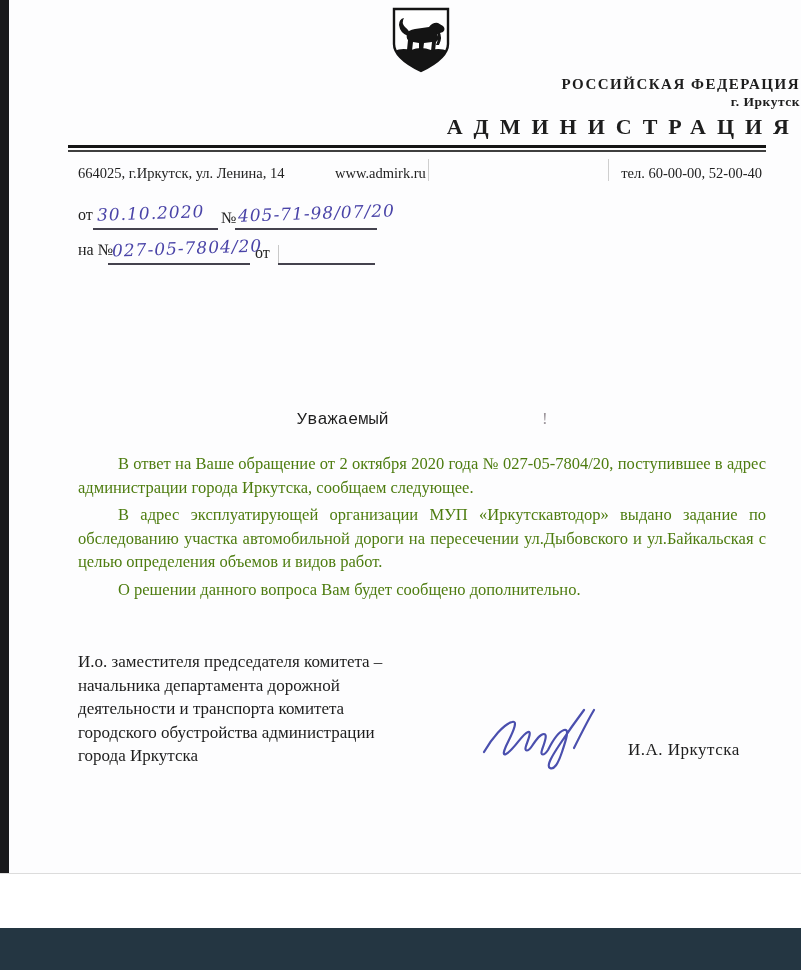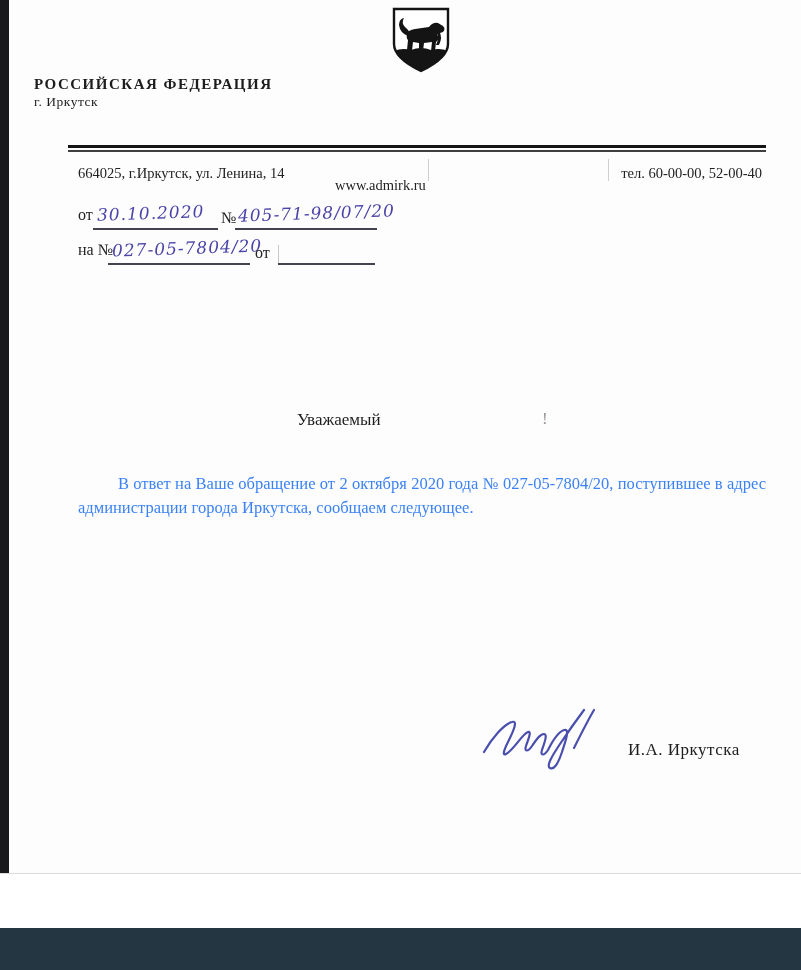--- a/index.html
+++ b/index.html
@@ -13,31 +13,31 @@
     background:#1a1a1c; }
   .scan-hairline { position:absolute; left:0; top:873px; width:801px; height:1px;
     background:#dcdcdc; }
   .footer-bar { position:absolute; left:0; top:928px; width:801px; height:42px;
     background:#243642; }
 
   .abs { position:absolute; }
 
   .emblem { left:385px; top:6px; width:72px; height:70px; }
 
-  .head-center { left:34px; width:766px; text-align:left; color:#1d1d1d; }
+  .head-center { left:34px; width:766px; text-align:right; color:#1d1d1d; }
   .country { top:76px; font-size:15px; font-weight:bold; letter-spacing:1.5px; }
-  .city    { top:94px; font-size:13.5px; font-weight:normal; letter-spacing:0.5px; }
+  .city    { top:94px; font-size:13.5px; font-weight:bold; letter-spacing:0.5px; }
   .org     { top:114px; font-size:22px; font-weight:bold; letter-spacing:11px; }
 
   .double-rule { left:68px; top:145px; width:698px; height:7px;
     border-top:3px solid #151515; border-bottom:2px solid #3f3f3f; }
 
   .contacts { top:163px; left:0; width:801px; height:24px; font-size:14.5px; color:#222;padding-left:16px; }
   .addr { position:absolute; left:78px; top:2px; }
-  .site { position:absolute; left:335px; top:2px;margin-top:12px; }
+  .site { position:absolute; left:335px; top:2px; }
   .phone { position:absolute; right:39px; top:2px; }
   .tick { position:absolute; width:1px; height:22px; background:#cfcfcf; top:-4px; }
   .tick1 { left:428px; } .tick2 { left:608px; }
 
   .ref { font-size:16px; color:#232323; }
   .ref-row1 { left:78px; top:206px; }
   .ref-row2 { left:78px; top:241px;font-family:Liberation Serif, serif; }
   .hand { font-family:"DejaVu Serif","Liberation Serif",serif; font-style:italic;
     color:#4a44a8; font-size:17px; letter-spacing:1px; display:inline-block;
     transform:rotate(-2deg); }
@@ -46,25 +46,25 @@
   .ul-num    { left:235px; top:228px; width:142px; }
   .ul-reply  { left:108px; top:263px; width:142px; }
   .ul-blank  { left:278px; top:263px; width:97px; }
   .blank-tick { position:absolute; left:278px; top:245px; width:1px; height:18px; background:#c9c9c9; }
   .hw-date { position:absolute; left:97px;  top:203px; }
   .hw-num  { position:absolute; left:238px; top:203px; }
   .hw-reply{ position:absolute; left:112px; top:238px; }
   .ref-num-sign { position:absolute; left:221px; top:209px; }
   .ref-from2 { position:absolute; left:255px; top:244px; }
 
-  .greeting { left:297px; top:410px; font-size:17px; color:#1e1e1e; }
+  .greeting { left:297px; top:410px; font-size:17px; color:#1e1e1e;font-family:Liberation Mono, monospace; }
   .greeting-punct { left:542px; top:409px; font-size:17px; color:#9a9399; }
 
-  .body-text { left:78px; top:472px; width:688px; font-size:16.5px; line-height:23.5px;
-    color:#3b82f6; text-align:justify; }
+  .body-text { left:78px; top:452px; width:688px; font-size:16.5px; line-height:23.5px;
+    color:#4d7c0f; text-align:justify; }
   .body-text p { text-indent:40px; margin-bottom:4px; }
 
   .signatory { left:78px; top:650px; width:390px; font-size:17px; line-height:23.5px;
     color:#1d1d1d; white-space:pre-line; }
   .sig-scribble { left:478px; top:694px; width:160px; height:80px; }
   .sig-name { left:628px; top:740px; font-size:17px; color:#1d1d1d; letter-spacing:0.5px; }
 </style>
 </head>
 <body>
 
@@ -83,20 +83,21 @@
     <g clip-path="url(#shieldClip)">
       <path d="M7,46 Q16,41 26,44 Q36,40 46,44 Q56,41 65,46 L65,68 L7,68 Z" fill="#141414"></path>
       <path d="M22,44 L23,34 Q21,32 22,28 Q23,24 30,23 L44,21 Q48,16 53,17 L58,20 Q61,23 58,26 L52,28 Q55,33 51,36 L50,45 L46,45 L47,36 L39,37 L38,45 L34,45 L34,37 L28,36 L27,45 Z" fill="#141414"></path>
       <path d="M23,30 Q15,27 14,19 Q14,13 19,12 Q16,17 20,21 Q25,25 25,29 Z" fill="#141414"></path>
       <path d="M54,25 Q58,31 54,39 L51,39 Q55,31 51,26 Z" fill="#141414"></path>
     </g>
   </svg>
 
   <div class="abs head-center country">РОССИЙСКАЯ ФЕДЕРАЦИЯ</div>
   <div class="abs head-center city">г. Иркутск</div>
+  <div class="abs head-center org">АДМИНИСТРАЦИЯ</div>
 
   <div class="abs double-rule"></div>
 
   <div class="abs contacts">
     <span class="addr">664025,  г.Иркутск, ул. Ленина, 14</span>
     <span class="site">www.admirk.ru</span>
     <span class="tick tick1"></span>
     <span class="tick tick2"></span>
     <span class="phone">тел. 60-00-00, 52-00-40</span>
   </div>
@@ -113,22 +114,29 @@
   <span class="abs ref ref-from2">от</span>
   <span class="abs u-line ul-reply"></span>
   <span class="abs blank-tick"></span>
   <span class="abs u-line ul-blank"></span>
 
   <div class="abs greeting">Уважаемый</div>
   <div class="abs greeting-punct">!</div>
 
   <div class="abs body-text">
     <p>В ответ на Ваше обращение от 2 октября 2020 года № 027-05-7804/20, поступившее в адрес администрации города Иркутска, сообщаем следующее.</p>
+    <p>В адрес эксплуатирующей организации МУП «Иркутскавтодор» выдано задание по обследованию участка автомобильной дороги на пересечении ул.Дыбовского и ул.Байкальская с целью определения объемов и видов работ.</p>
+    <p>О решении данного вопроса Вам будет сообщено дополнительно.</p>
   </div>
 
+  <div class="abs signatory">И.о. заместителя председателя комитета –
+начальника департамента дорожной
+деятельности и транспорта комитета
+городского обустройства администрации
+города Иркутска</div>
 
   <svg class="abs sig-scribble" viewBox="0 0 160 80" xmlns="http://www.w3.org/2000/svg">
     <path d="M6,58 C14,44 26,30 34,28 C40,26 36,36 30,48 C26,56 24,62 28,60 C36,56 44,40 50,38 C54,37 50,46 48,52 C46,58 50,58 54,52 C58,46 62,40 66,40 C70,40 66,50 64,56 C62,62 66,62 70,56 C74,48 80,38 86,36 C92,34 88,46 84,58 C80,70 76,76 72,74 C68,72 74,62 82,50 C90,38 100,24 106,16 M96,54 C101,44 110,26 116,16" stroke="#4a4fae" stroke-width="2.2" fill="none" stroke-linecap="round"></path>
   </svg>
 
   <div class="abs sig-name">И.А. Иркутска</div>
 
   <div class="scan-hairline"></div>
   <div class="footer-bar"></div>
 

